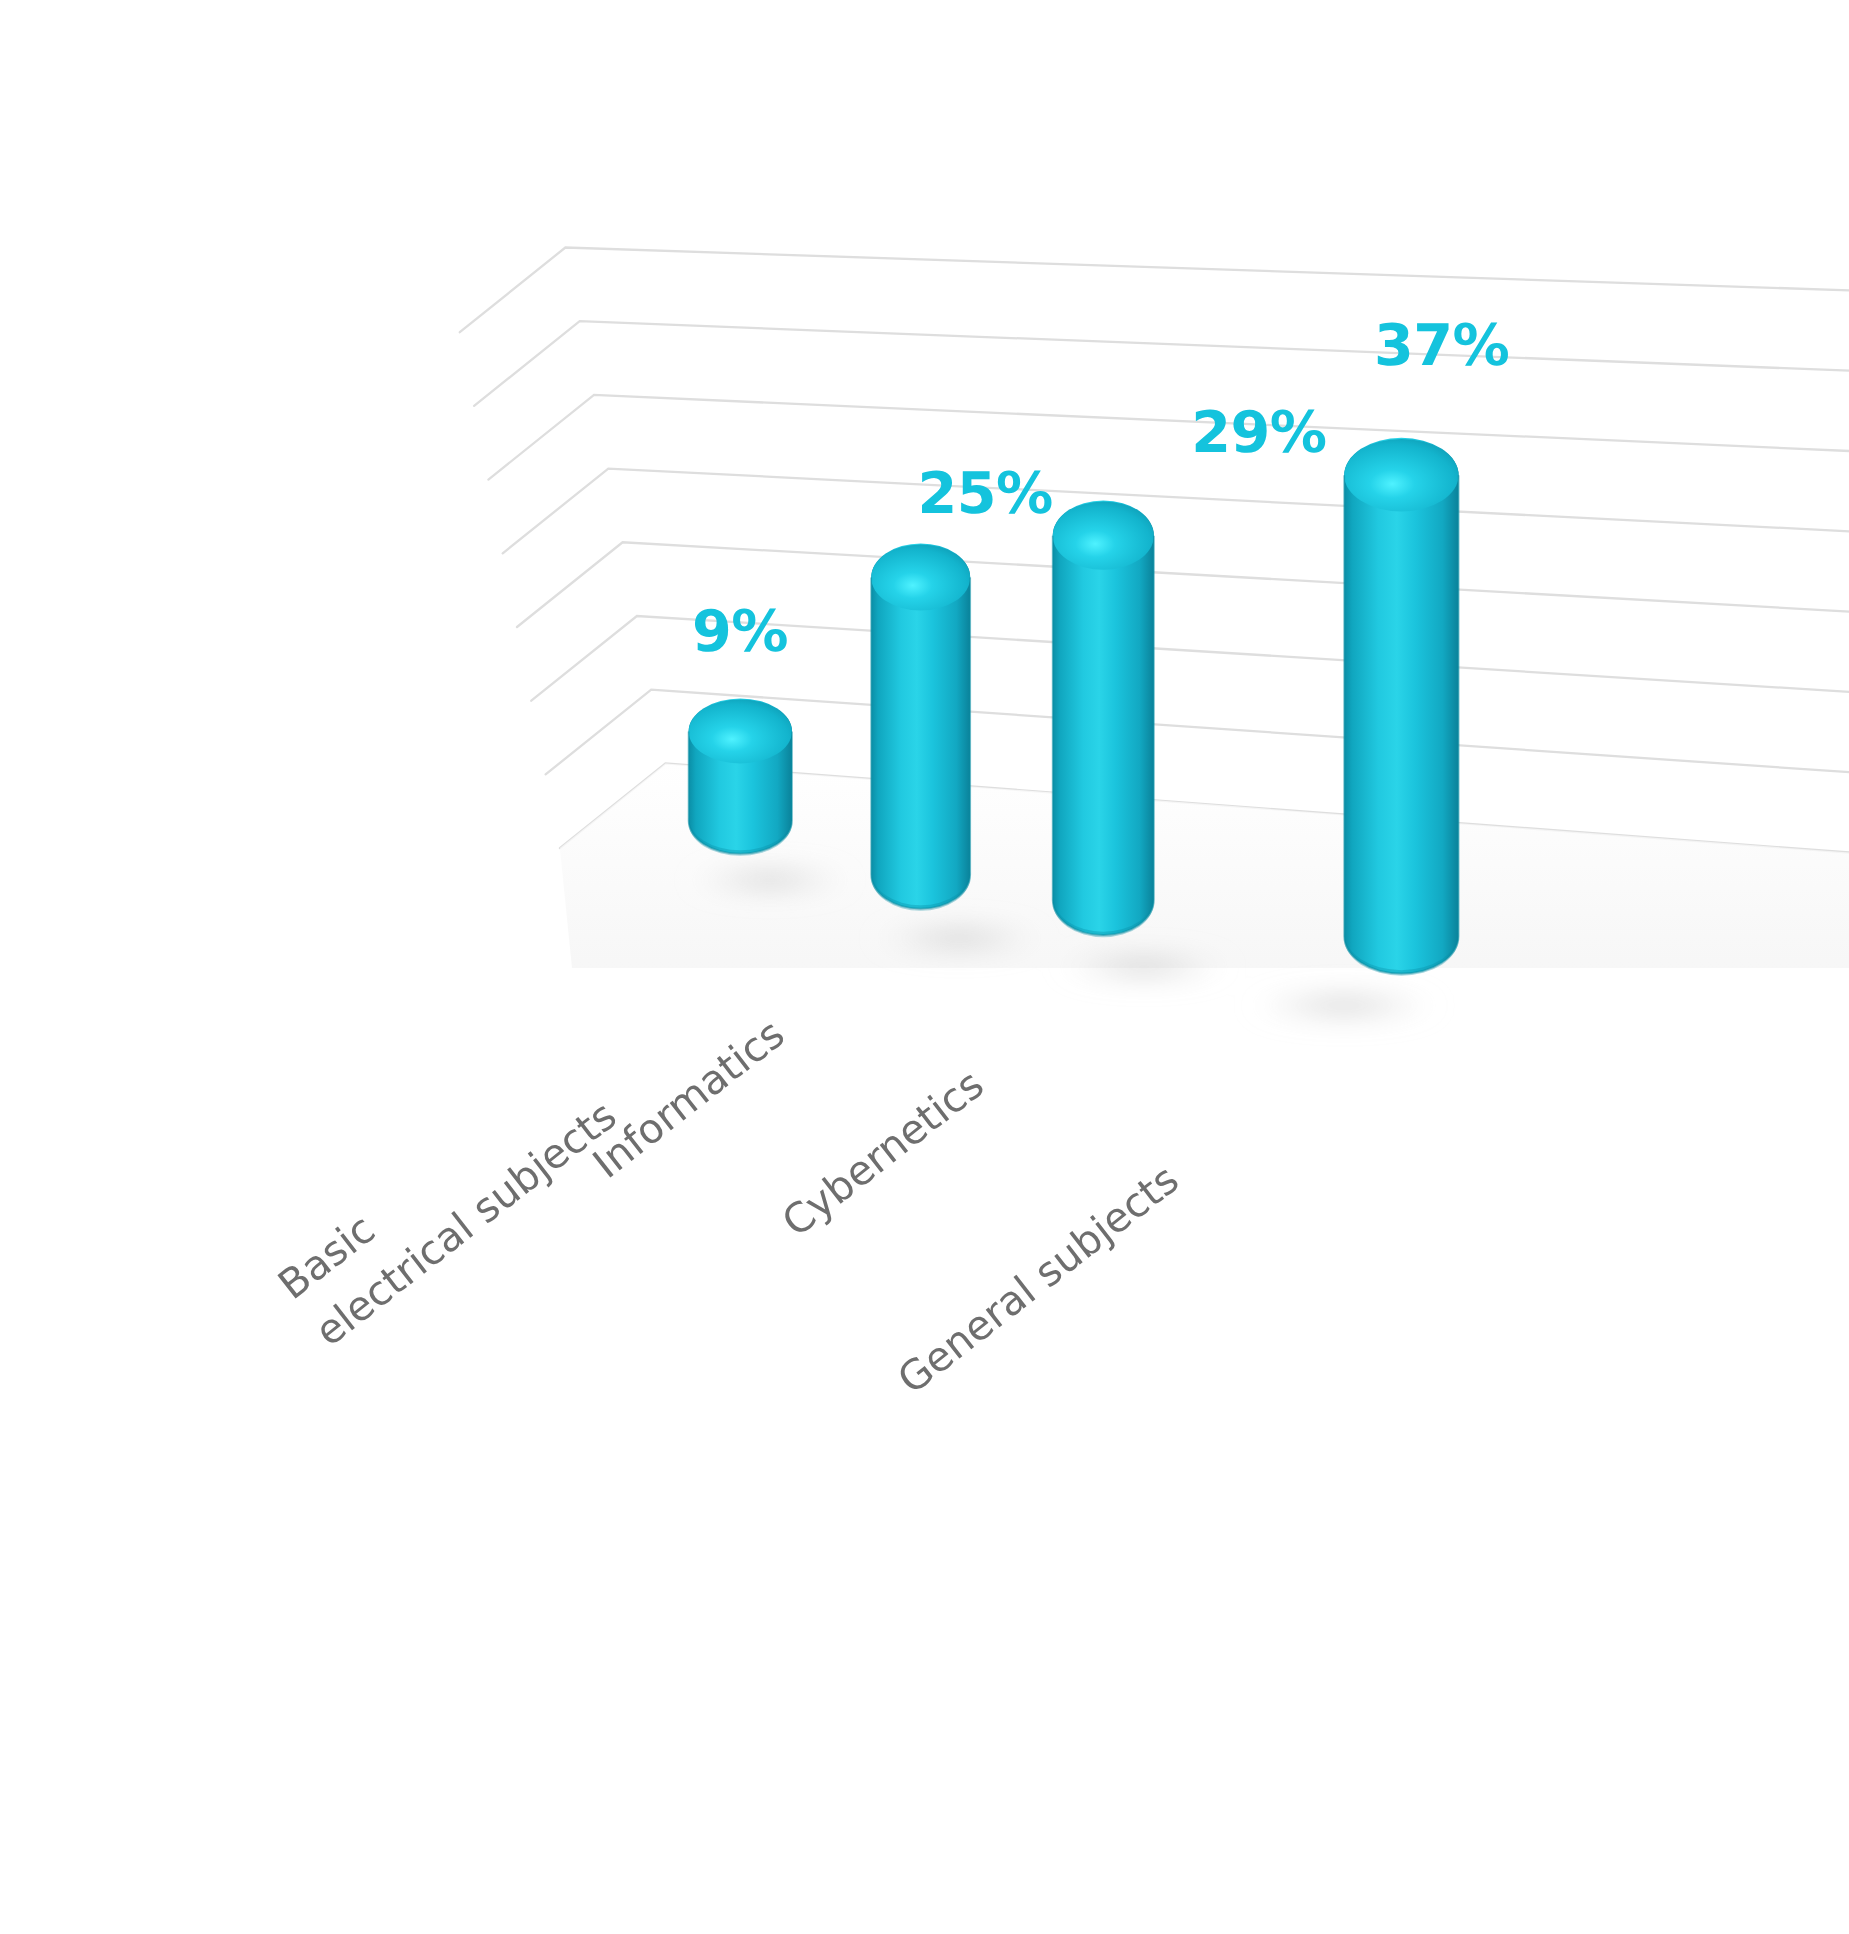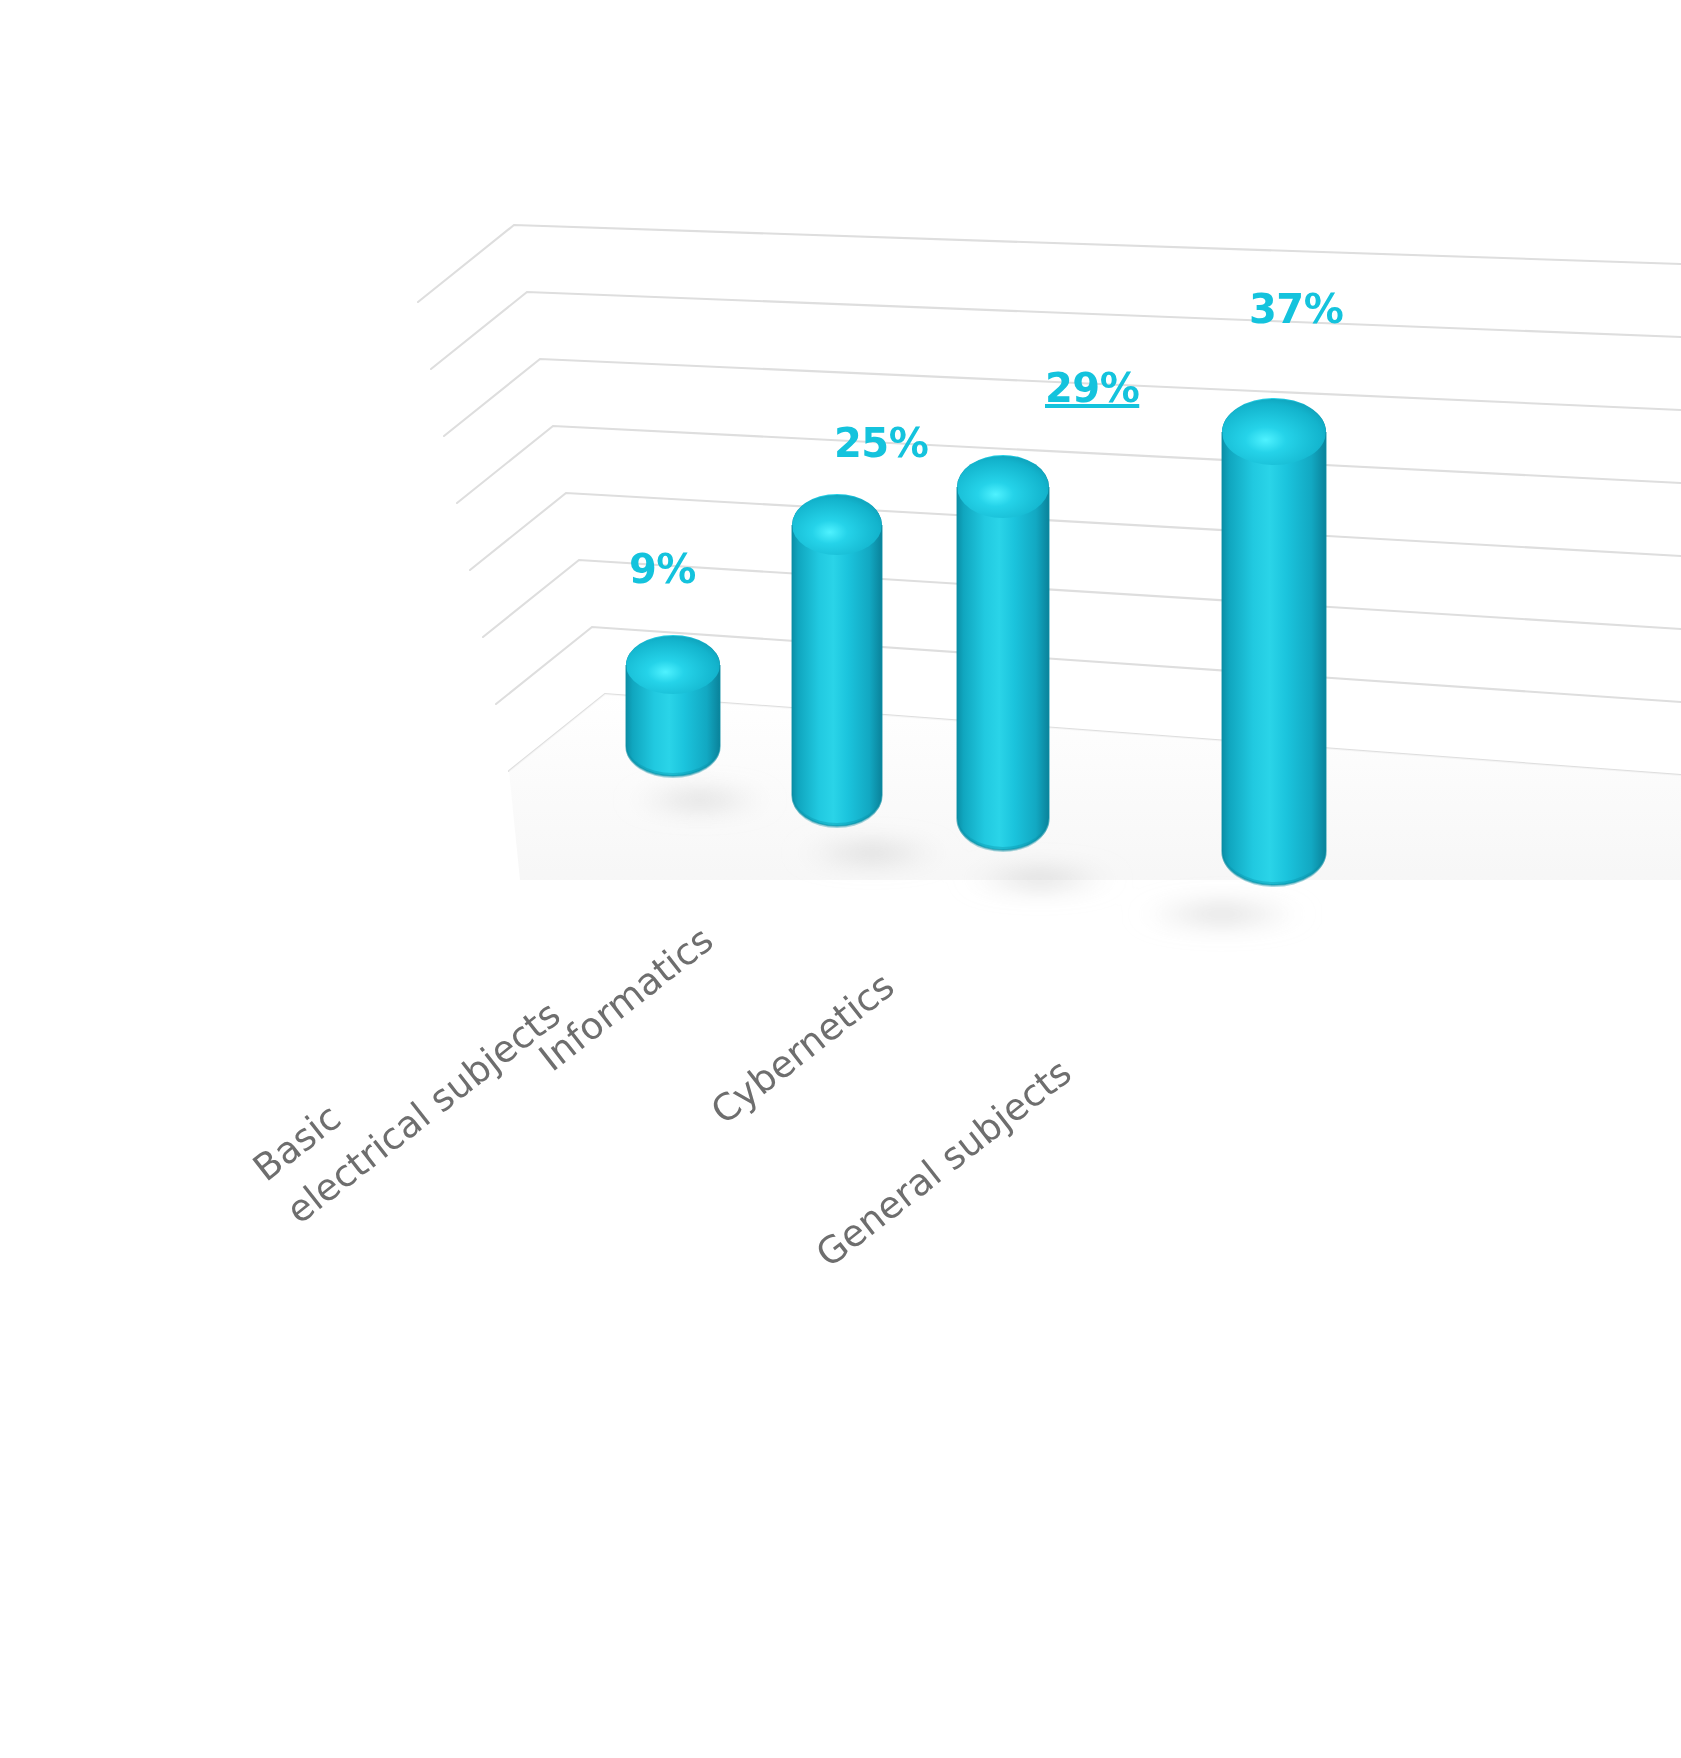--- a/index.html
+++ b/index.html
@@ -4,21 +4,21 @@
 <style>
   html,body{margin:0;padding:0;background:#ffffff;}
   body{width:1681px;height:1758px;position:relative;overflow:hidden;
        font-family:"DejaVu Sans", sans-serif;}
   #stage{position:absolute;left:0;top:0;width:1681px;height:1758px;background:#fff;}
   svg#chart{position:absolute;left:0;top:0;width:1681px;height:1758px;}
   .dlabel{
     position:absolute;
     font-family:"DejaVu Sans", sans-serif;
     font-weight:bold;
-    font-size:40px;
+    font-size:52px;
     letter-spacing:-0.5px;
     white-space:nowrap;
     line-height:1;
   }
   .catlabel{
     position:absolute;
     font-family:"DejaVu Sans", sans-serif;
     font-weight:normal;
     font-size:37px;
     color:#6e6e6e;
@@ -143,21 +143,21 @@
       <ellipse cx="1274" cy="432" rx="52" ry="33" fill="url(#capHi)"></ellipse>
       <path d="M 1222 848 A 52 34 0 0 0 1326 848 L 1326 853 A 52 34 0 0 1 1222 853 Z" fill="#0a8ca3" opacity="0.35"></path>
       <path d="M 1222 432 L 1222 851 A 52 34 0 0 0 1326 851 L 1326 432" fill="none" stroke="#0a8ea4" stroke-width="1.6" opacity="0.55"></path>
     </g>
   </svg>
 
   <div class="dlabel" style="left: 629px; top: 549px; color: rgb(20, 195, 221);">9%</div>
 
   <div class="dlabel" style="left: 834px; top: 423px; color: rgb(20, 195, 221);">25%</div>
 
-  <div class="dlabel" style="left: 1045px; top: 368px; color: rgb(20, 195, 221); text-decoration: underline;">29%</div>
+  <div class="dlabel" style="left: 1083px; top: 368px; color: rgb(20, 195, 221);">29%</div>
 
   <div class="dlabel" style="left: 1249px; top: 289px; color: rgb(20, 195, 221);">37%</div>
 
   <div class="catlabel" style="left: 242px; top: 1152px; transform: rotate(-38deg); color: rgb(110, 110, 110);">
     <div>Basic</div>
     <div>electrical subjects</div>
   </div>
 
   <div class="catlabel" style="left: 528px; top: 1042px; transform: rotate(-38deg); color: rgb(110, 110, 110);">
     <div>Informatics</div>

